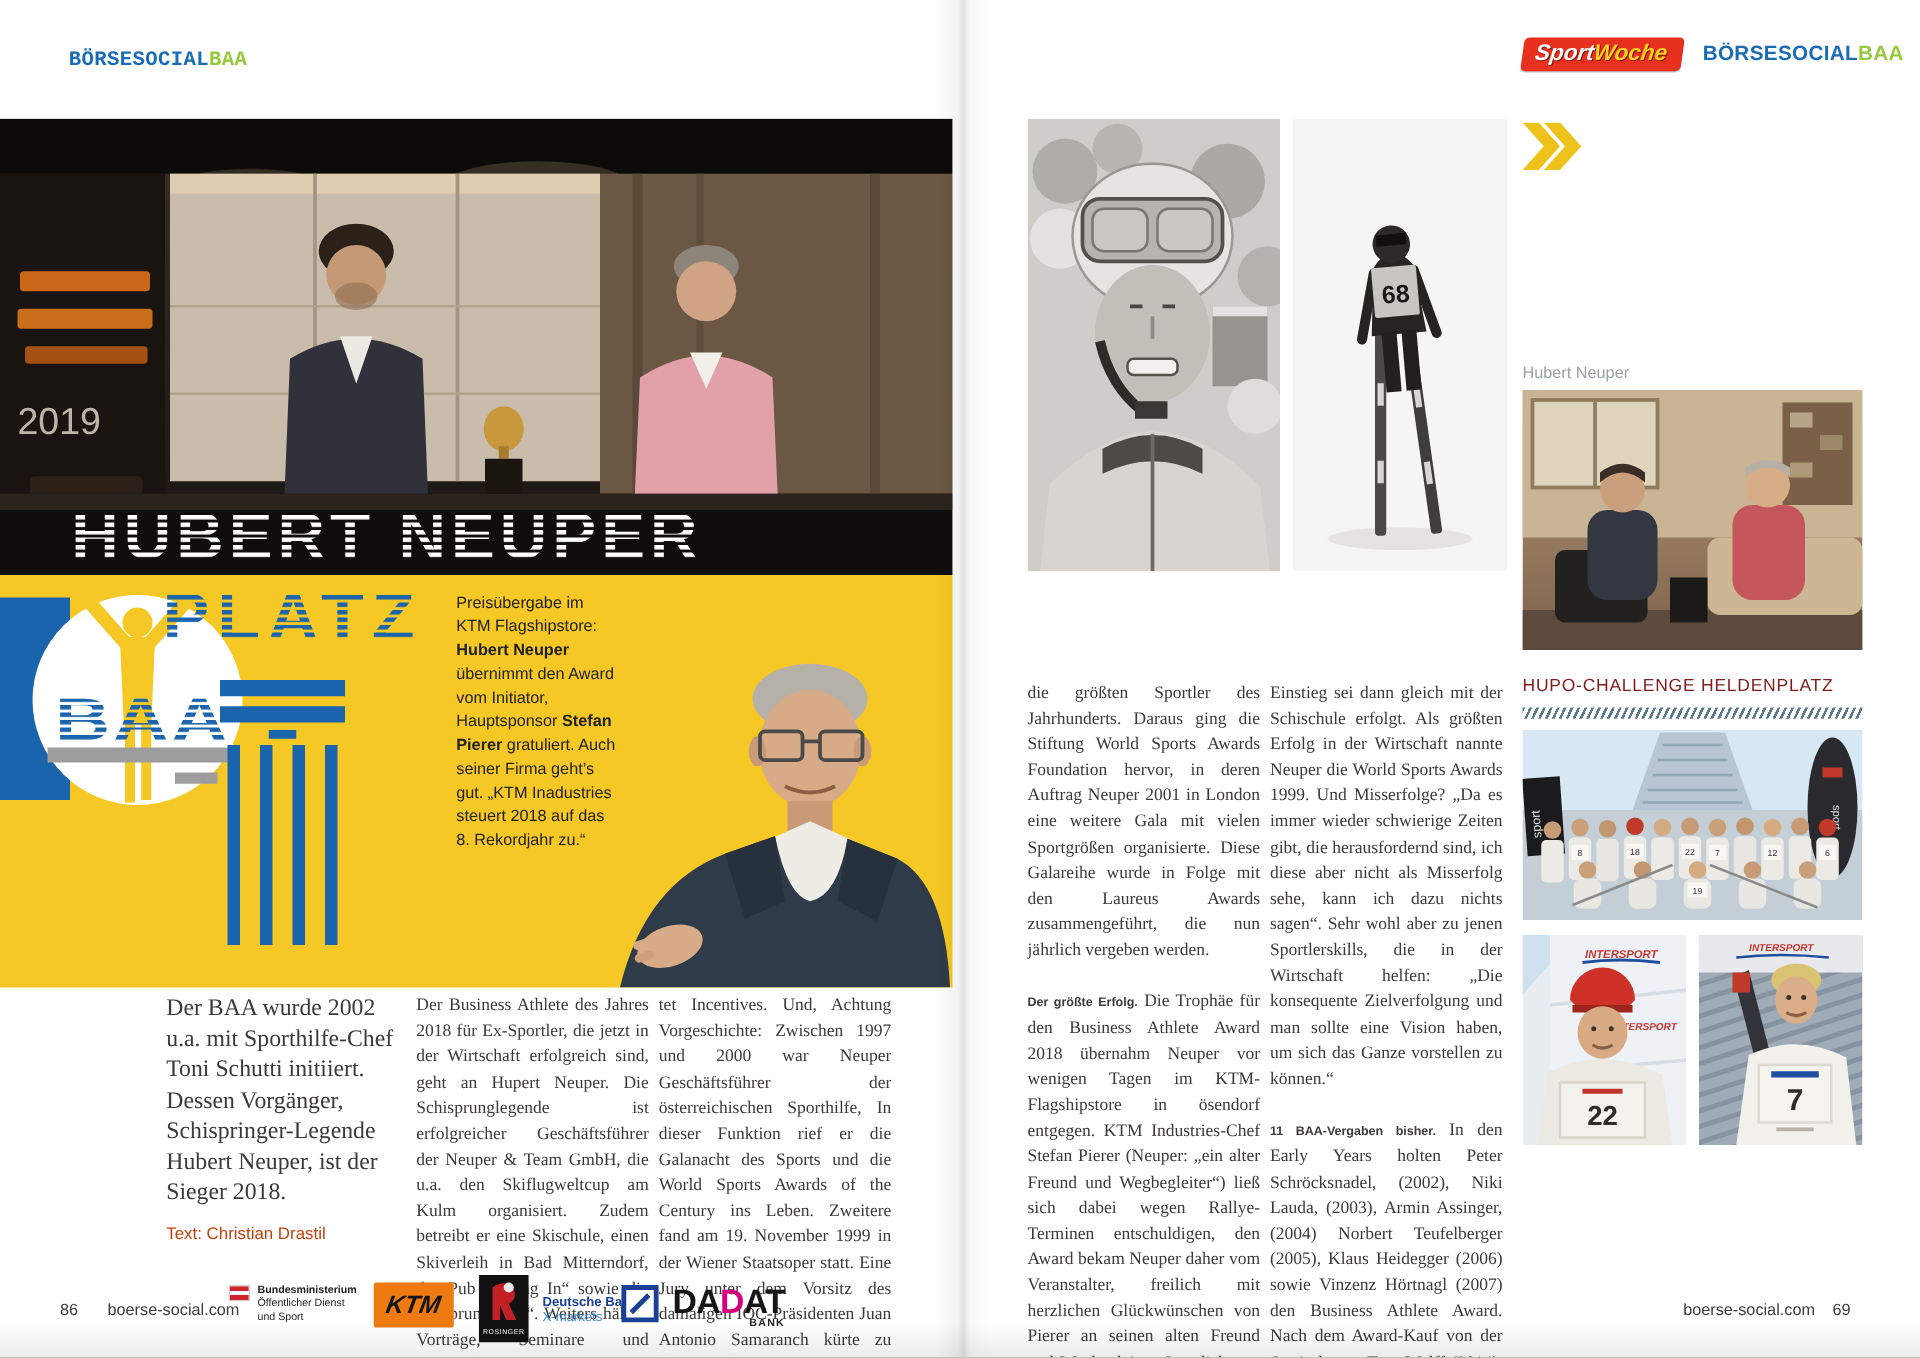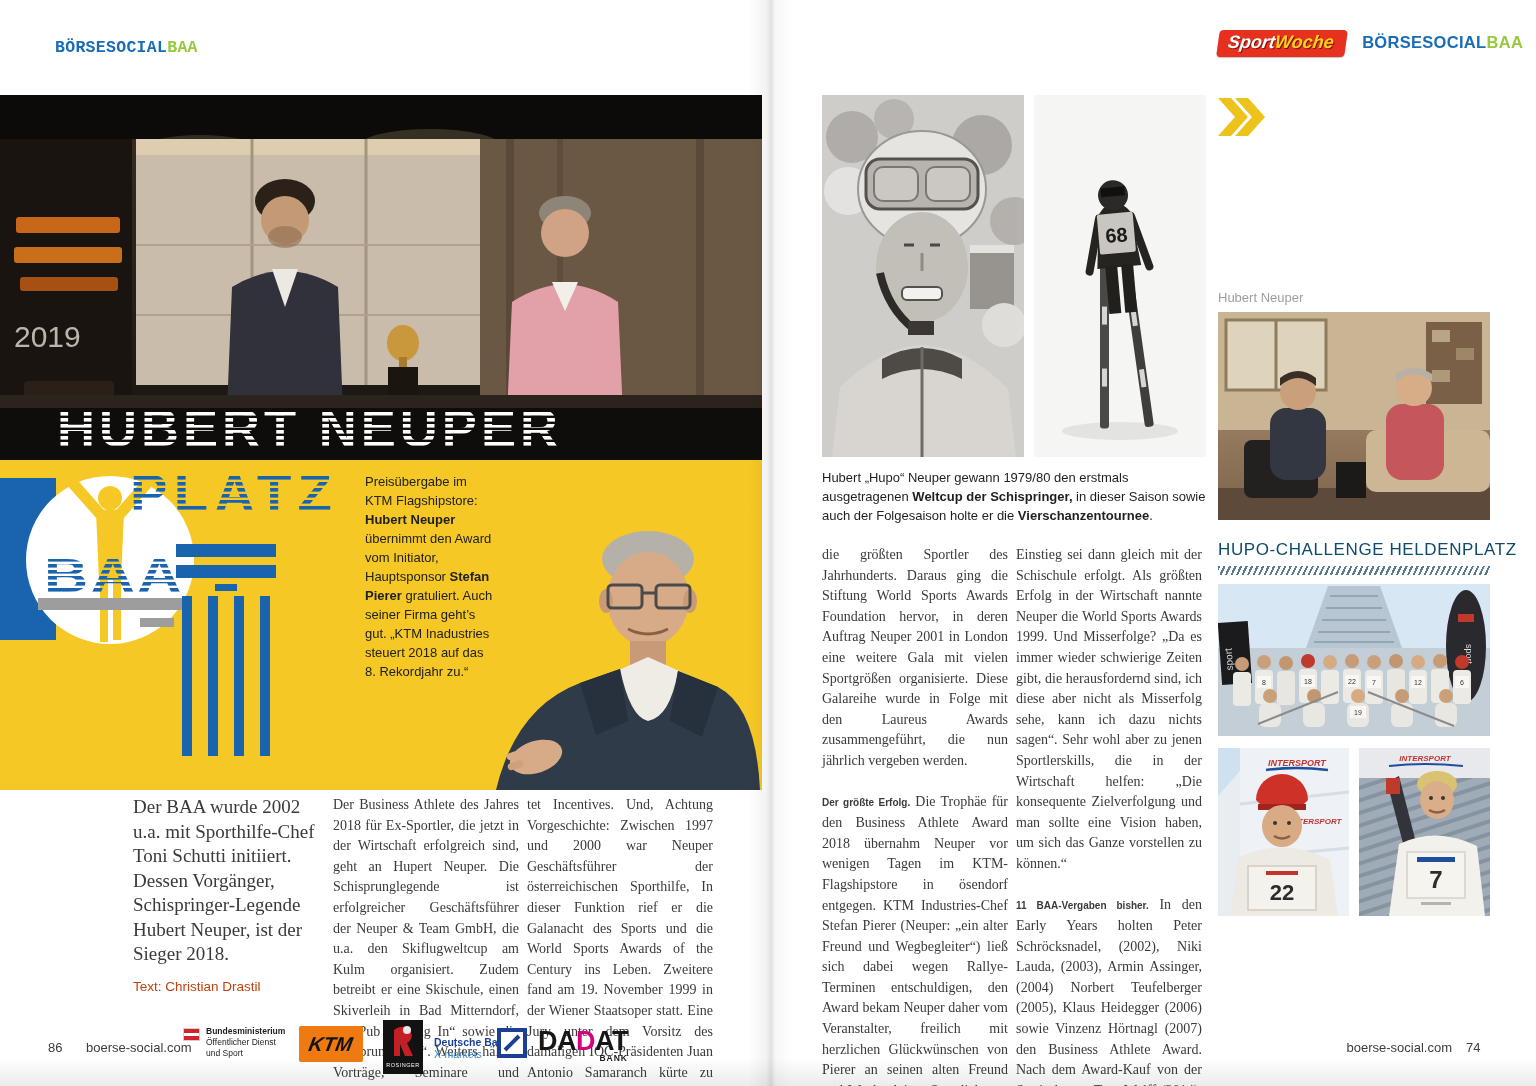--- a/index.html
+++ b/index.html
@@ -32,21 +32,21 @@
   .bodycol b{font-family:"Liberation Sans",sans-serif;font-size:10px;}
 
   .caption{font-size:13px;line-height:19px;color:#1f1f1d;}
   .caption b{font-weight:700;}
   .lightcap{font-size:13px;line-height:19.5px;color:#9cb4c6;width:276px;}
 
   .quote{font-family:"Liberation Serif",serif;font-weight:700;font-size:26px;line-height:33px;
          color:#1767ae;width:276px;}
   .quote-by{font-size:13px;color:#9aa0a4;}
 
-  .section-hdr{font-size:17px;color:#0c4a6e;letter-spacing:.6px;}
+  .section-hdr{font-size:14px;color:#7f1d1d;letter-spacing:.6px;}
   .hatch{width:272px;height:9px;background:repeating-linear-gradient(115deg,#5b7b8c 0 2px,transparent 2px 5px);}
 
   
   .foot-txt{font-size:13px;color:#3c3c3c;}
   .ministry{display:flex;gap:6px;align-items:flex-start;}
   .flag{width:15px;height:11px;margin-top:2px;border:1px solid #d0d0d0;
         background:linear-gradient(180deg,#d2232a 0 33%,#ffffff 33% 66%,#d2232a 66%);}
   .ministry .lines{font-size:8.5px;line-height:11px;color:#1c1c1c;}
   .ministry .lines .l1{font-weight:700;}
   .ktm-box{width:64px;height:36px;background:#ee7a11;border-radius:2px;display:flex;
@@ -320,21 +320,20 @@
       <line x1="102" y1="122" x2="116" y2="174" stroke="#262421" stroke-width="8" stroke-linecap="round"></line>
       <rect x="72" y="170" width="12" height="48" fill="#21201d"></rect>
       <rect x="88" y="170" width="12" height="48" fill="#21201d"></rect>
       <circle cx="86" cy="100" r="15" fill="#2c2a27"></circle>
       <rect x="74" y="92" width="24" height="9" fill="#11100f"></rect>
       <rect x="68" y="118" width="36" height="40" rx="2" fill="#c9c6c1"></rect>
       <text x="86" y="147" font-size="20" font-weight="700" text-anchor="middle" fill="#1b1a18">68</text>
     </g>
   </svg>
 
-  <p class="abs caption" style="left:822px;top:468px;width:384px;margin:0;"><span>Hubert „Hupo“ Neuper gewann 1979/80 den erstmals ausgetragenen </span><b>Weltcup der Schispringer,</b><span> in dieser Saison sowie auch der Folgesaison holte er die </span><b>Vierschanzentournee</b><span>.</span></p>
 
   <div class="abs bodycol" style="left:822px;top:545px;">
     <p>die größten Sportler des Jahrhunderts. Daraus ging die Stiftung World Sports Awards Foundation hervor, in deren Auftrag Neuper 2001 in London eine weitere Gala mit vielen Sportgrößen organisierte. Diese Galareihe wurde in Folge mit den Laureus Awards zusammengeführt, die nun jährlich vergeben werden.</p>
     <p><b>Der größte Erfolg.</b><span> Die Trophäe für den Business Athlete Award 2018 übernahm Neuper vor wenigen Tagen im KTM-Flagshipstore in ösendorf entgegen. KTM Industries-Chef Stefan Pierer (Neuper: „ein alter Freund und Wegbegleiter“) ließ sich dabei wegen Rallye-Terminen entschuldigen, den Award bekam Neuper daher vom Veranstalter, freilich mit herzlichen Glückwünschen von Pierer an seinen alten Freund und Wegbegleiter. Sportlich war Neuper sowieso legendär: Er gewann den Weltcup, 2x die Vierschanzentournee und je einmal Silber bei Olympia und WM. Der Business</span></p>
   </div>
   <div class="abs bodycol" style="left:1016px;top:545px;">
     <p>Einstieg sei dann gleich mit der Schischule erfolgt. Als größten Erfolg in der Wirtschaft nannte Neuper die World Sports Awards 1999. Und Misserfolge? „Da es immer wieder schwierige Zeiten gibt, die herausfordernd sind, ich diese aber nicht als Misserfolg sehe, kann ich dazu nichts sagen“. Sehr wohl aber zu jenen Sportlerskills, die in der Wirtschaft helfen: „Die konsequente Zielverfolgung und man sollte eine Vision haben, um sich das Ganze vorstellen zu können.“</p>
     <p><b>11 BAA-Vergaben bisher.</b><span> In den Early Years holten Peter Schröcksnadel, (2002), Niki Lauda, (2003), Armin Assinger, (2004) Norbert Teufelberger (2005), Klaus Heidegger (2006) sowie Vinzenz Hörtnagl (2007) den Business Athlete Award. Nach dem Award-Kauf von der Styria legten Toto Wolff (2014), Wolfgang Konrad (2015), Peter Haidenek (2016), Arno Wohlfahrter (2017) und eben Neuper nach. ■</span></p>
   </div>
 
@@ -532,17 +531,17 @@
       <path d="M30,168 L40,96 Q78,78 118,98 L126,168 Z" fill="#f2f1ec"></path>
       <rect x="48" y="104" width="58" height="46" fill="#f6f4ef" stroke="#dddad2" stroke-width="2"></rect>
       <rect x="58" y="109" width="38" height="5" fill="#1d4f9e"></rect>
       <text x="77" y="140" font-size="24" font-weight="700" text-anchor="middle" fill="#2e2c29">7</text>
       <rect x="62" y="154" width="30" height="3" fill="#b9b4a9"></rect>
     </g>
   </svg>
 
 
   <div class="abs foot-txt" style="left:1300px;top:1040px;width:152px;text-align:right;">boerse-social.com</div>
-  <div class="abs foot-txt" style="left:1466px;top:1040px;">74</div>
+  <div class="abs foot-txt" style="left:1466px;top:1040px;">69</div>
 
   <div class="abs gutter"></div>
   <div class="abs bottom-shade"></div>
 </div>
 
 </body></html>

